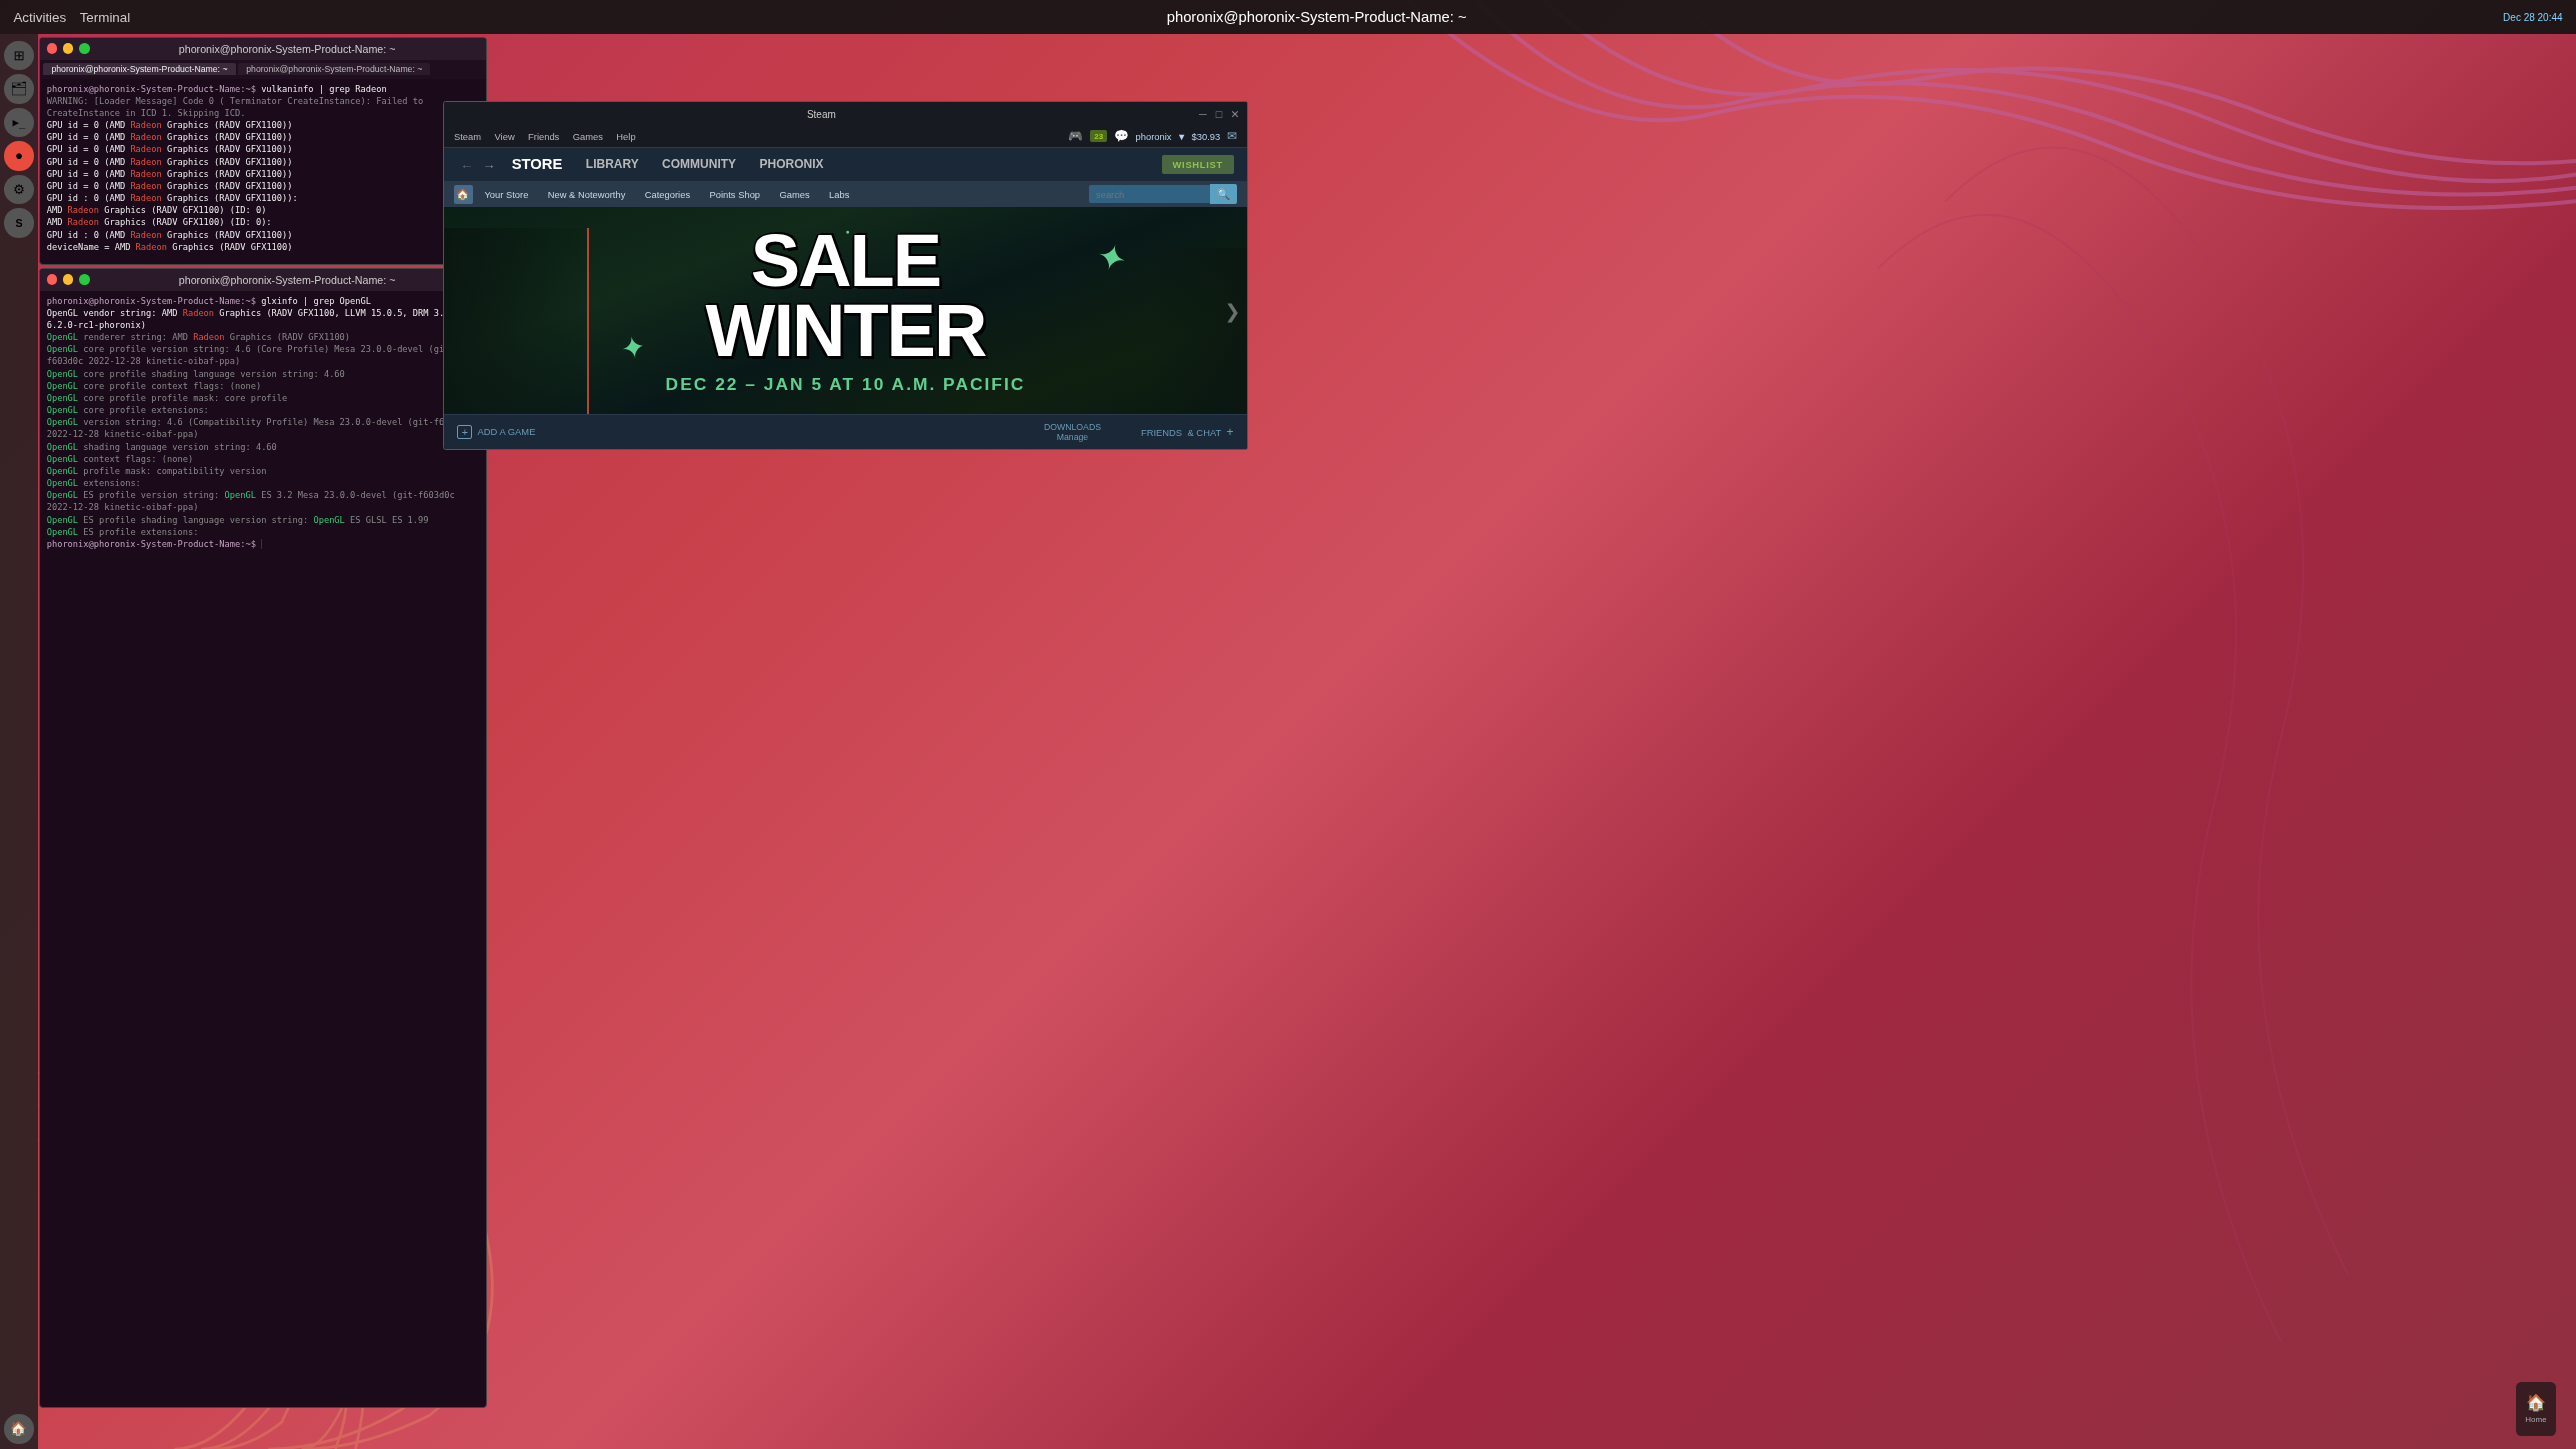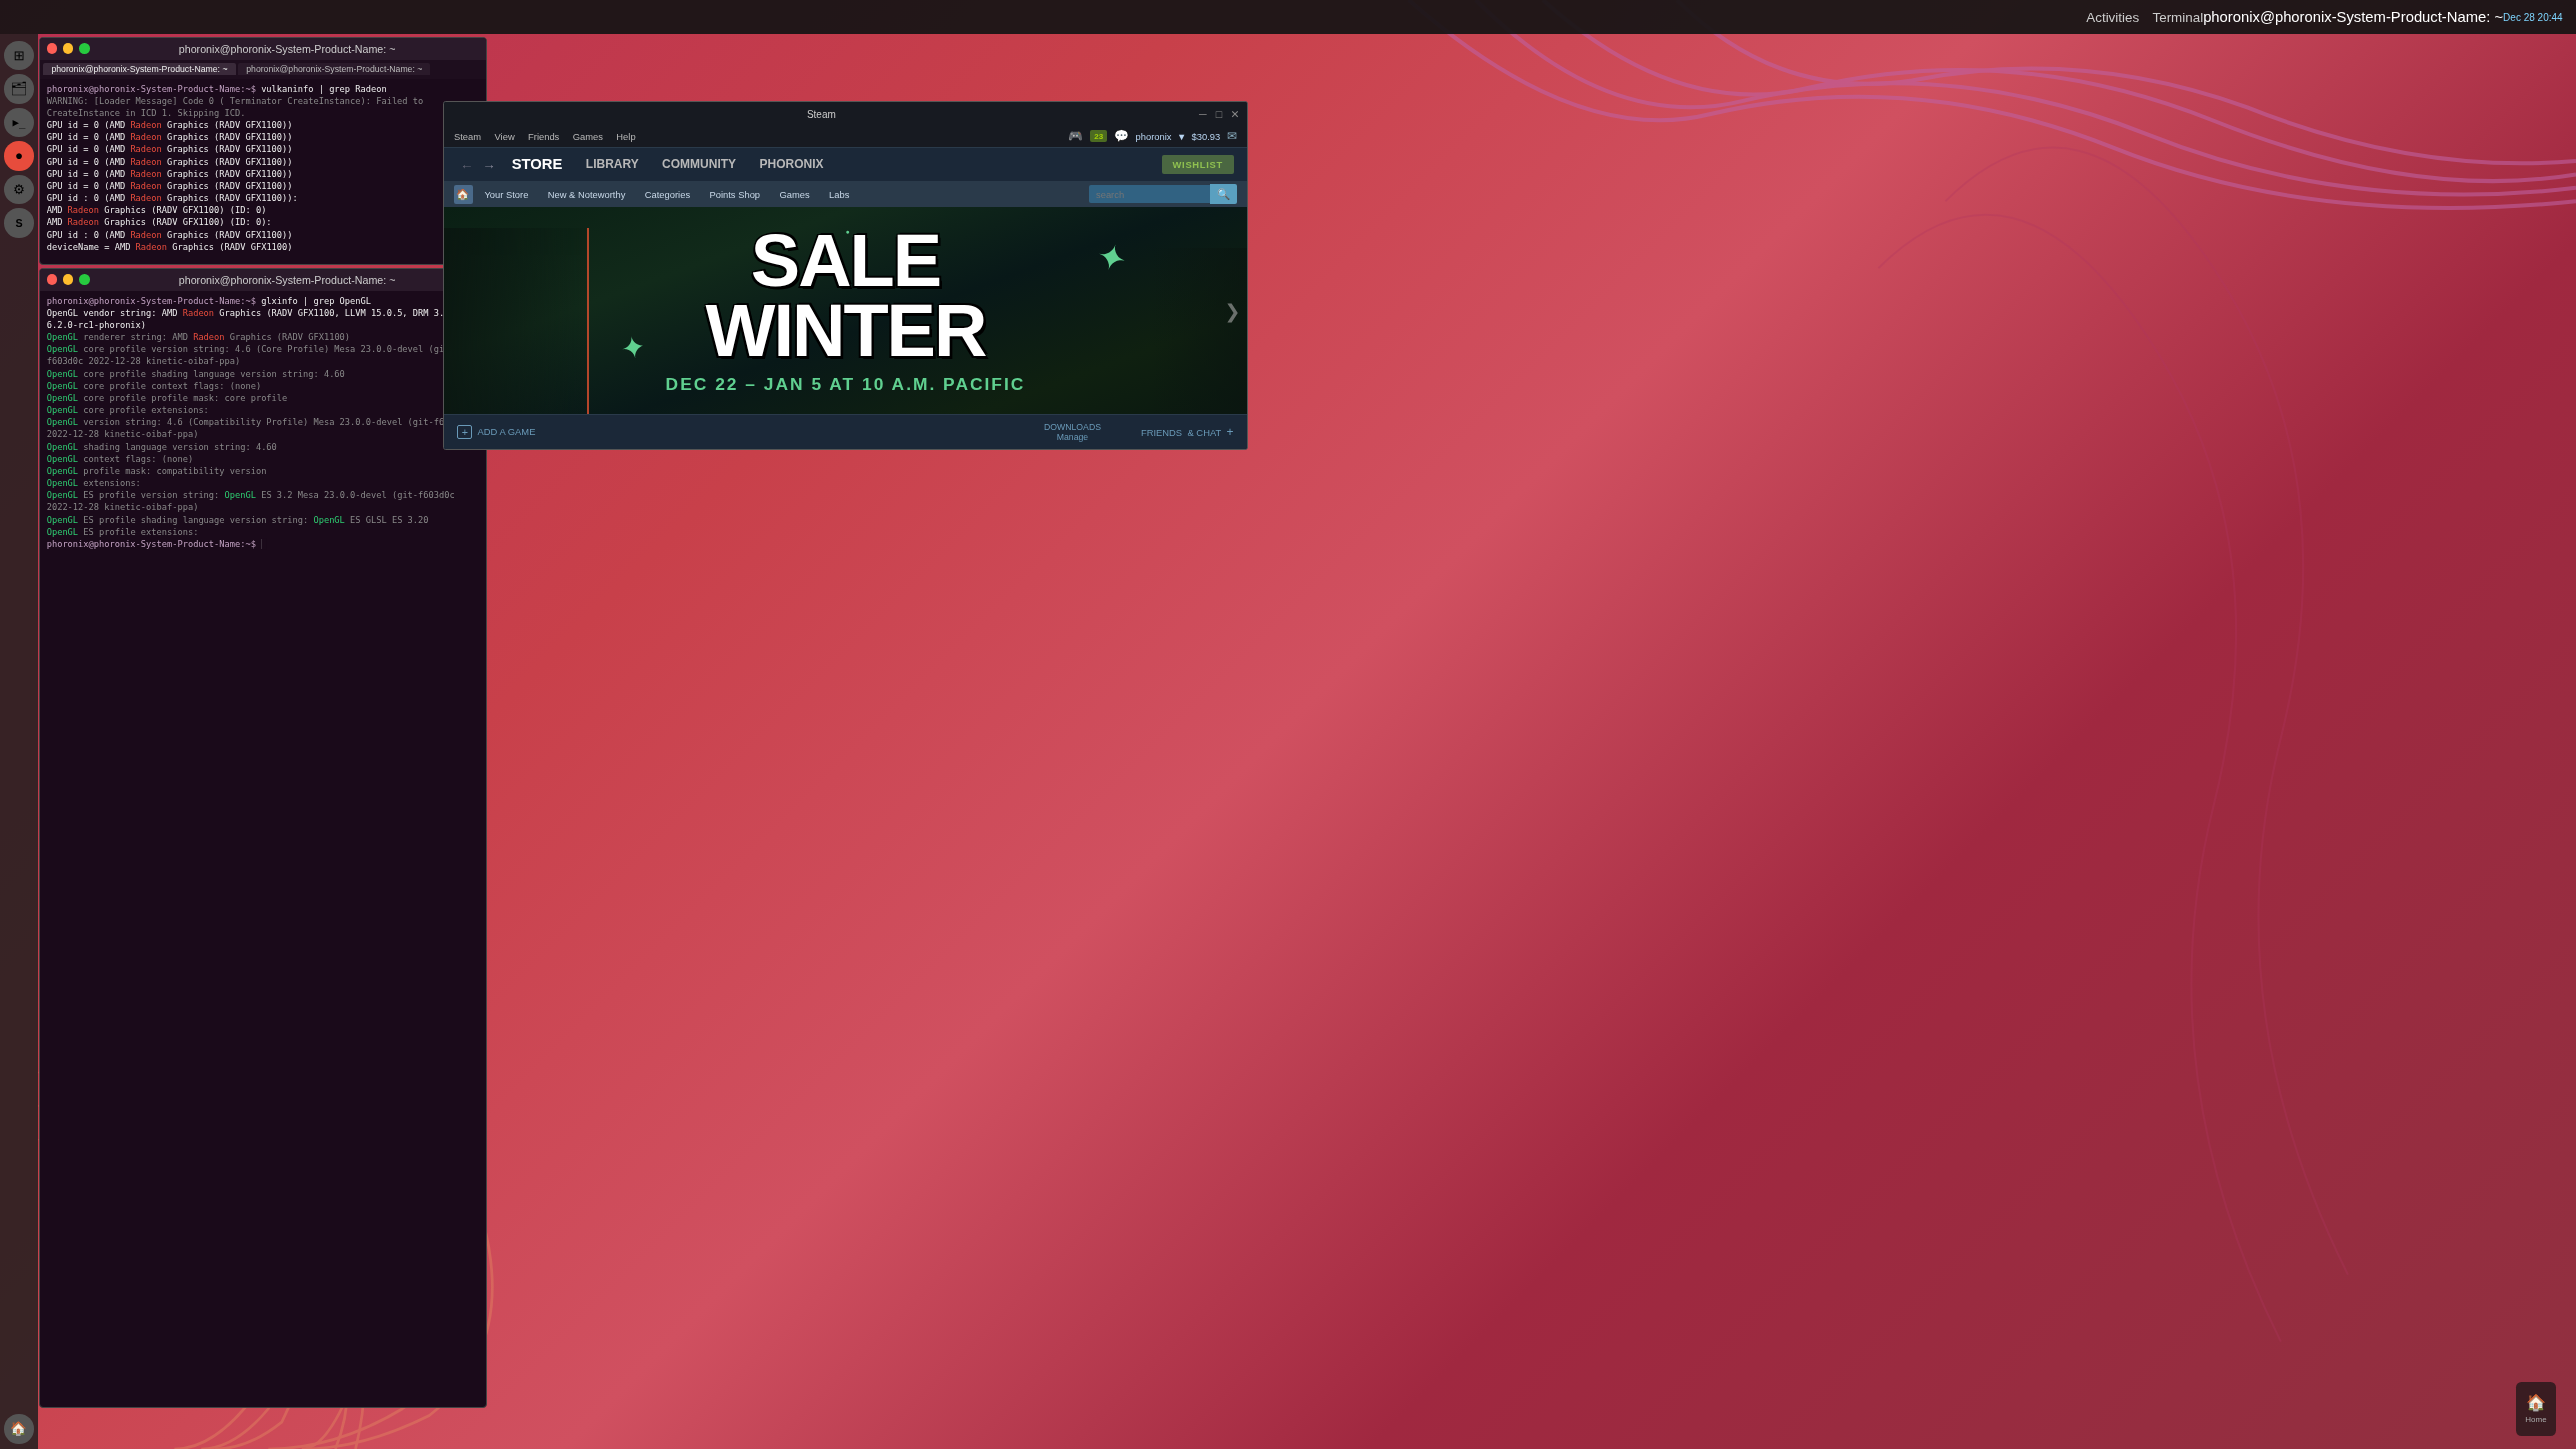--- a/index.html
+++ b/index.html
@@ -23,21 +23,21 @@
     
     .taskbar {
       position: absolute;
       top: 0;
       left: 0;
       right: 0;
       height: 34px;
       background: rgba(20,20,20,0.92);
       display: flex;
       align-items: center;
-      justify-content: flex-end;
+      justify-content: space-between;
       padding: 0 13.4px;
       z-index: 100;
     }
 
     .taskbar-left {
       display: flex;
       align-items: center;
       gap: 13.4px;
     }
 
@@ -558,21 +558,21 @@
     <span class="t-line"><span class="t-green">OpenGL</span> <span class="t-dim">core profile shading language version string: 4.60</span></span>
     <span class="t-line"><span class="t-green">OpenGL</span> <span class="t-dim">core profile context flags: (none)</span></span>
     <span class="t-line"><span class="t-green">OpenGL</span> <span class="t-dim">core profile profile mask: core profile</span></span>
     <span class="t-line"><span class="t-green">OpenGL</span> <span class="t-dim">core profile extensions:</span></span>
     <span class="t-line"><span class="t-green">OpenGL</span> <span class="t-dim">version string: 4.6 (Compatibility Profile) Mesa 23.0.0-devel (git-f603d0c 2022-12-28 kinetic-oibaf-ppa)</span></span>
     <span class="t-line"><span class="t-green">OpenGL</span> <span class="t-dim">shading language version string: 4.60</span></span>
     <span class="t-line"><span class="t-green">OpenGL</span> <span class="t-dim">context flags: (none)</span></span>
     <span class="t-line"><span class="t-green">OpenGL</span> <span class="t-dim">profile mask: compatibility version</span></span>
     <span class="t-line"><span class="t-green">OpenGL</span> <span class="t-dim">extensions:</span></span>
     <span class="t-line"><span class="t-green">OpenGL</span> <span class="t-dim">ES profile version string:</span> <span class="t-green">OpenGL</span> <span class="t-dim">ES 3.2 Mesa 23.0.0-devel (git-f603d0c 2022-12-28 kinetic-oibaf-ppa)</span></span>
-    <span class="t-line"><span class="t-green">OpenGL</span> <span class="t-dim">ES profile shading language version string:</span> <span class="t-green">OpenGL</span> <span class="t-dim">ES GLSL ES 3.20</span></span>
+    <span class="t-line"><span class="t-green">OpenGL</span> <span class="t-dim">ES profile shading language version string:</span> <span class="t-green">OpenGL</span> <span class="t-dim">ES GLSL ES 1.99</span></span>
     <span class="t-line"><span class="t-green">OpenGL</span> <span class="t-dim">ES profile extensions:</span></span>
     <span class="t-line t-prompt">phoronix@phoronix-System-Product-Name:~$ <span style="background:#ccc;color:#1a0a1a;">█</span></span>
   </div>
 </div>
 
 <div class="steam-window">
 
   <div class="steam-titlebar">
     <div class="steam-title">Steam</div>
     <div class="steam-win-btn">─</div>

